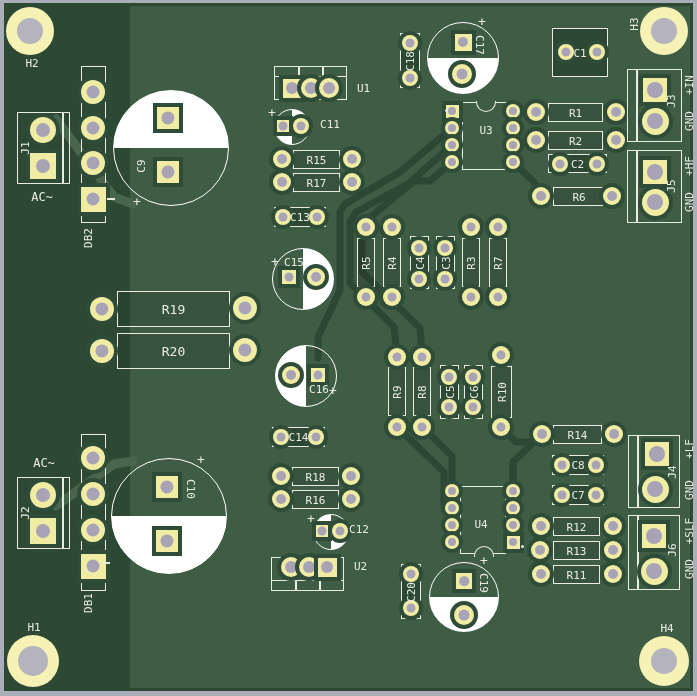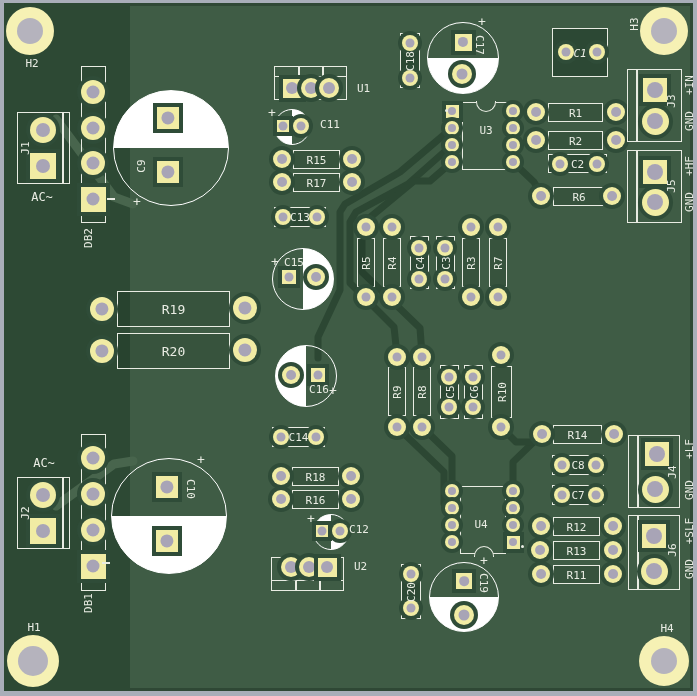--- a/index.html
+++ b/index.html
@@ -374,21 +374,21 @@
         <div class="drill" style="width: 9px; height: 9px;"></div>
       </div>
       <div class="lbl" style="left: 411px; top: 591.5px; transform: translate(-50%, -50%) rotate(-90deg);">C20</div>
       <div class="silk abs" style="left: 552px; top: 28px; width: 56px; height: 49px; background: rgb(44, 72, 52);"></div>
       <div class="pad rnd abs" style="left: 558px; top: 44px; width: 16px; height: 16px;">
         <div class="drill" style="width: 9px; height: 9px;"></div>
       </div>
       <div class="pad rnd abs" style="left: 589px; top: 44px; width: 16px; height: 16px;">
         <div class="drill" style="width: 9px; height: 9px;"></div>
       </div>
-      <div class="lbl" style="left: 580px; top: 52.5px; transform: translate(-50%, -50%) rotate(0deg); font-style: italic;">C1</div>
+      <div class="lbl" style="left: 580px; top: 52.5px; transform: translate(-50%, -50%) rotate(0deg);">C1</div>
       <div class="silk abs" style="left: 548px; top: 154px; width: 59px; height: 19px; background: rgb(44, 72, 52);"></div>
       <div class="pad rnd abs" style="left: 552px; top: 156px; width: 16px; height: 16px;">
         <div class="drill" style="width: 9px; height: 9px;"></div>
       </div>
       <div class="pad rnd abs" style="left: 589px; top: 156px; width: 16px; height: 16px;">
         <div class="drill" style="width: 9px; height: 9px;"></div>
       </div>
       <div class="lbl" style="left: 577.5px; top: 163.5px; transform: translate(-50%, -50%) rotate(0deg);">C2</div>
       <div class="silk abs" style="left: 552px; top: 455px; width: 52px; height: 20px; background: rgb(44, 72, 52);"></div>
       <div class="pad rnd abs" style="left: 554px; top: 457px; width: 16px; height: 16px;">

